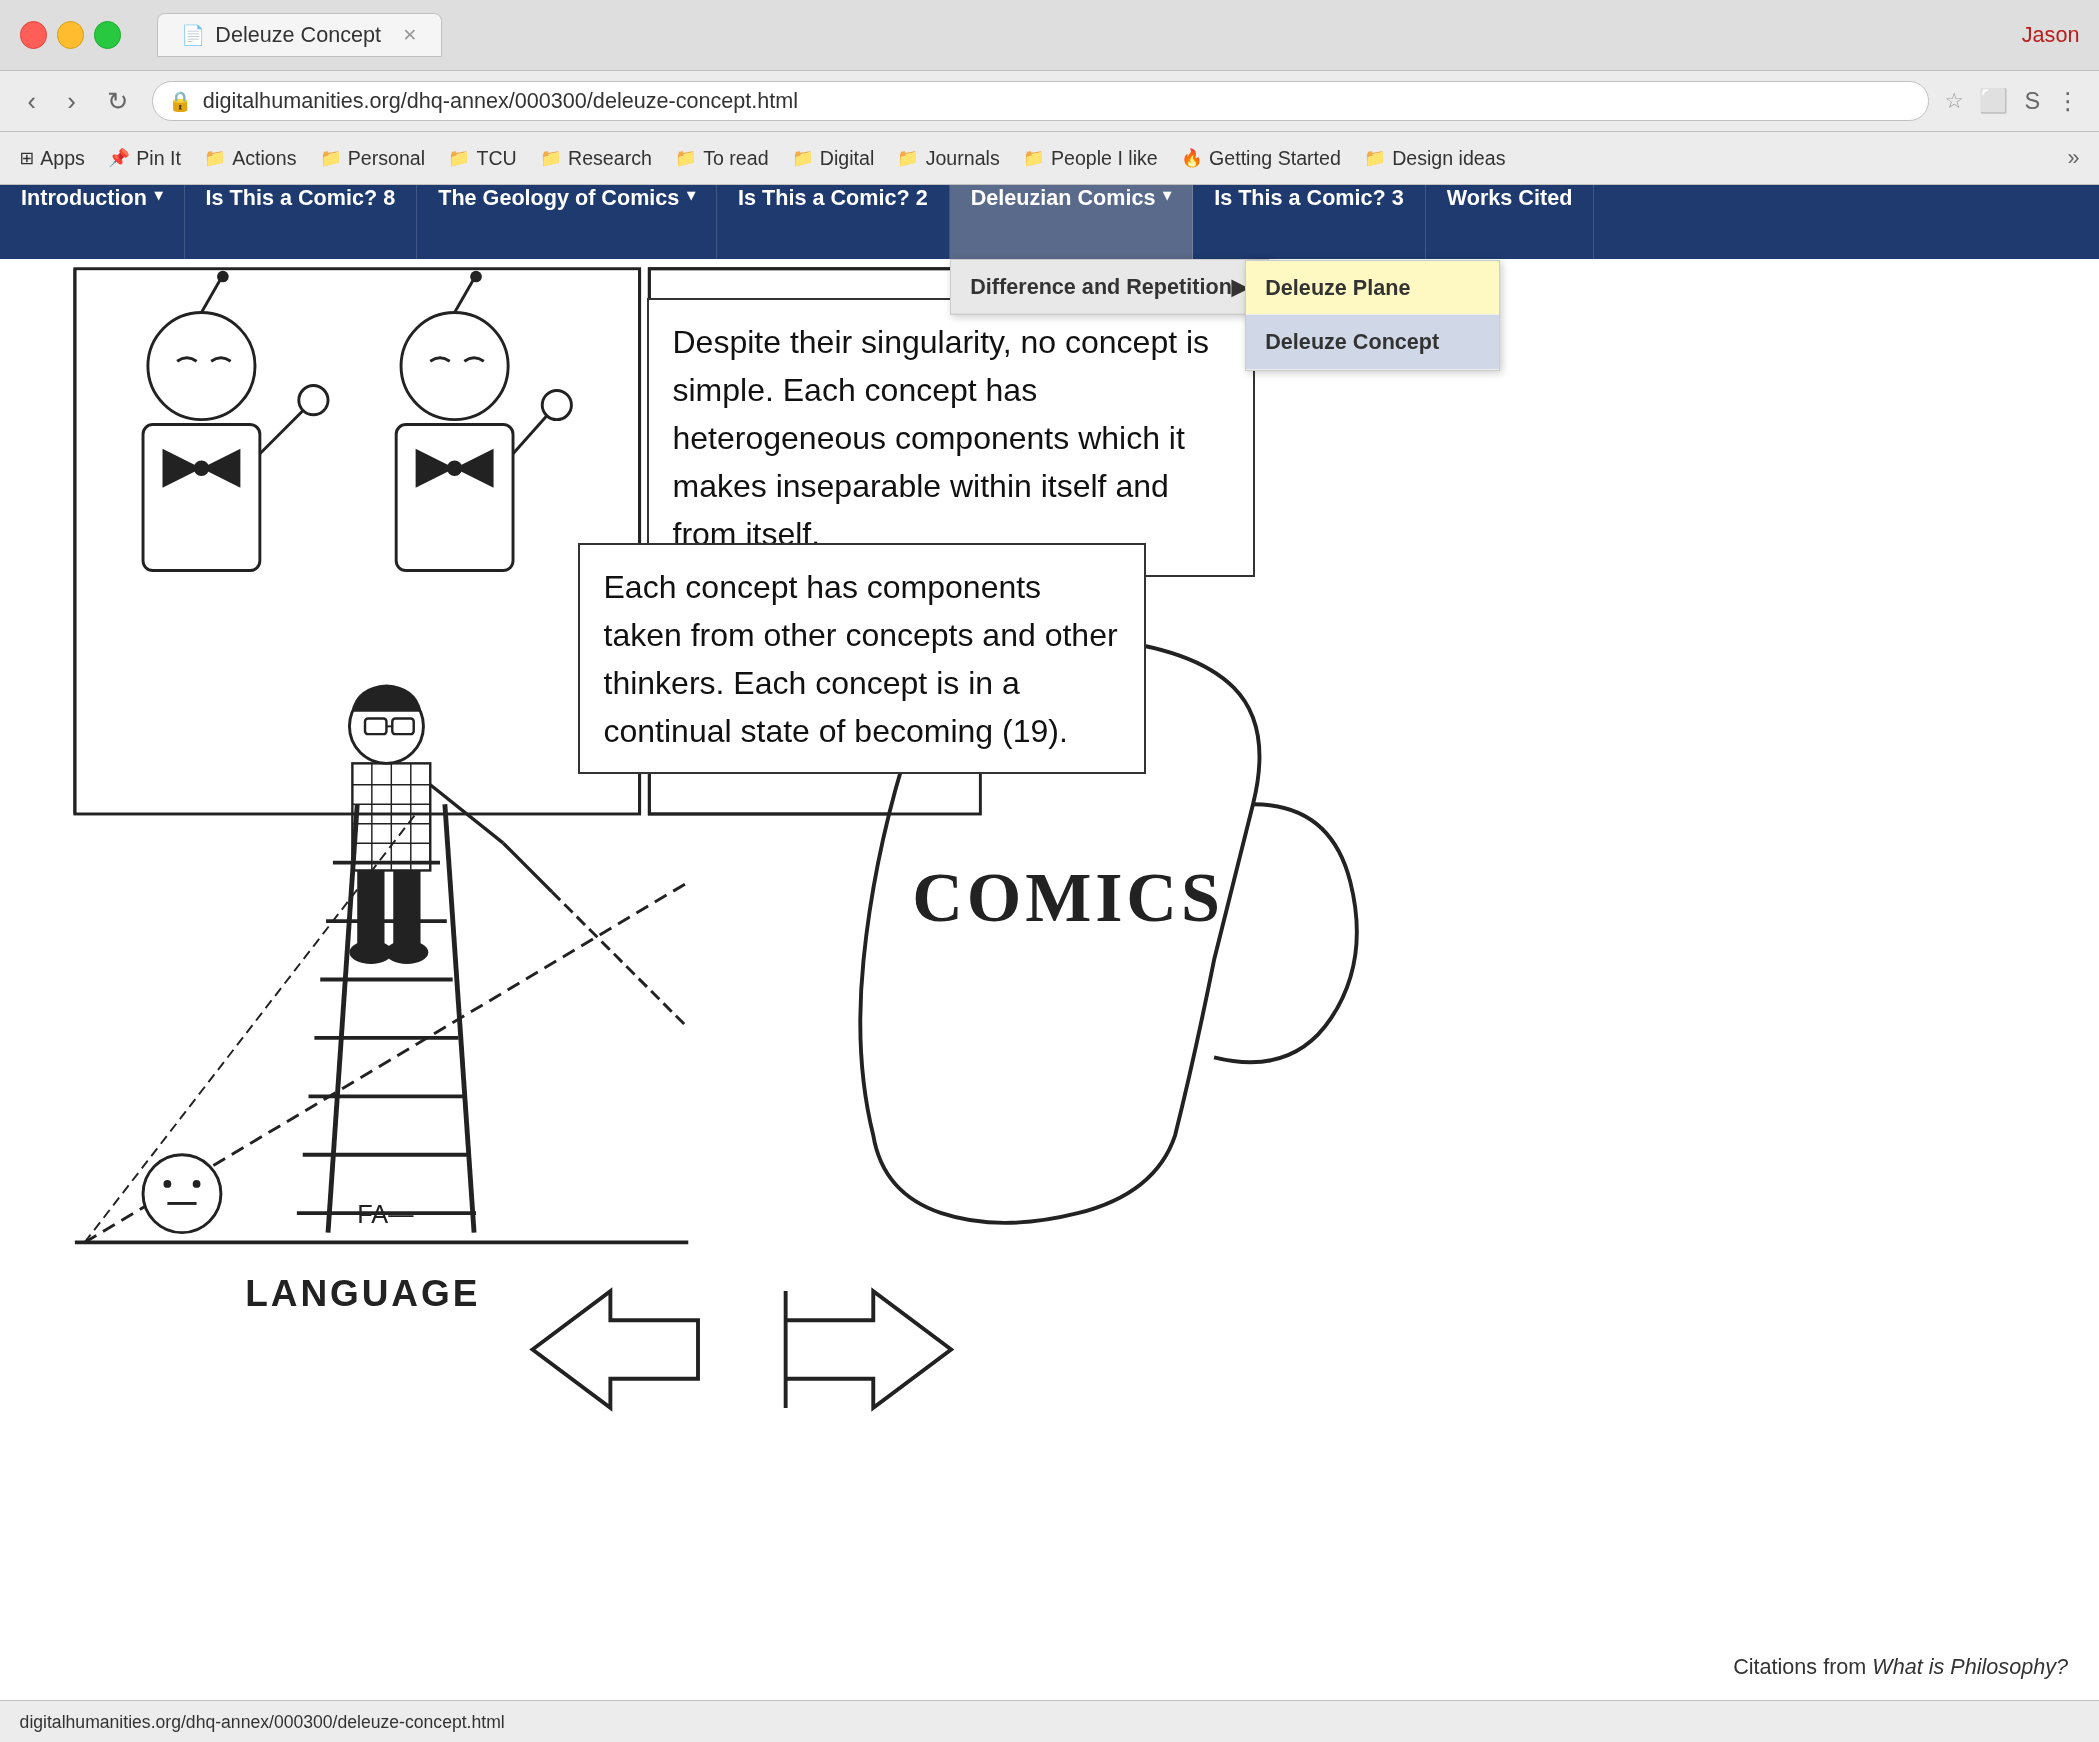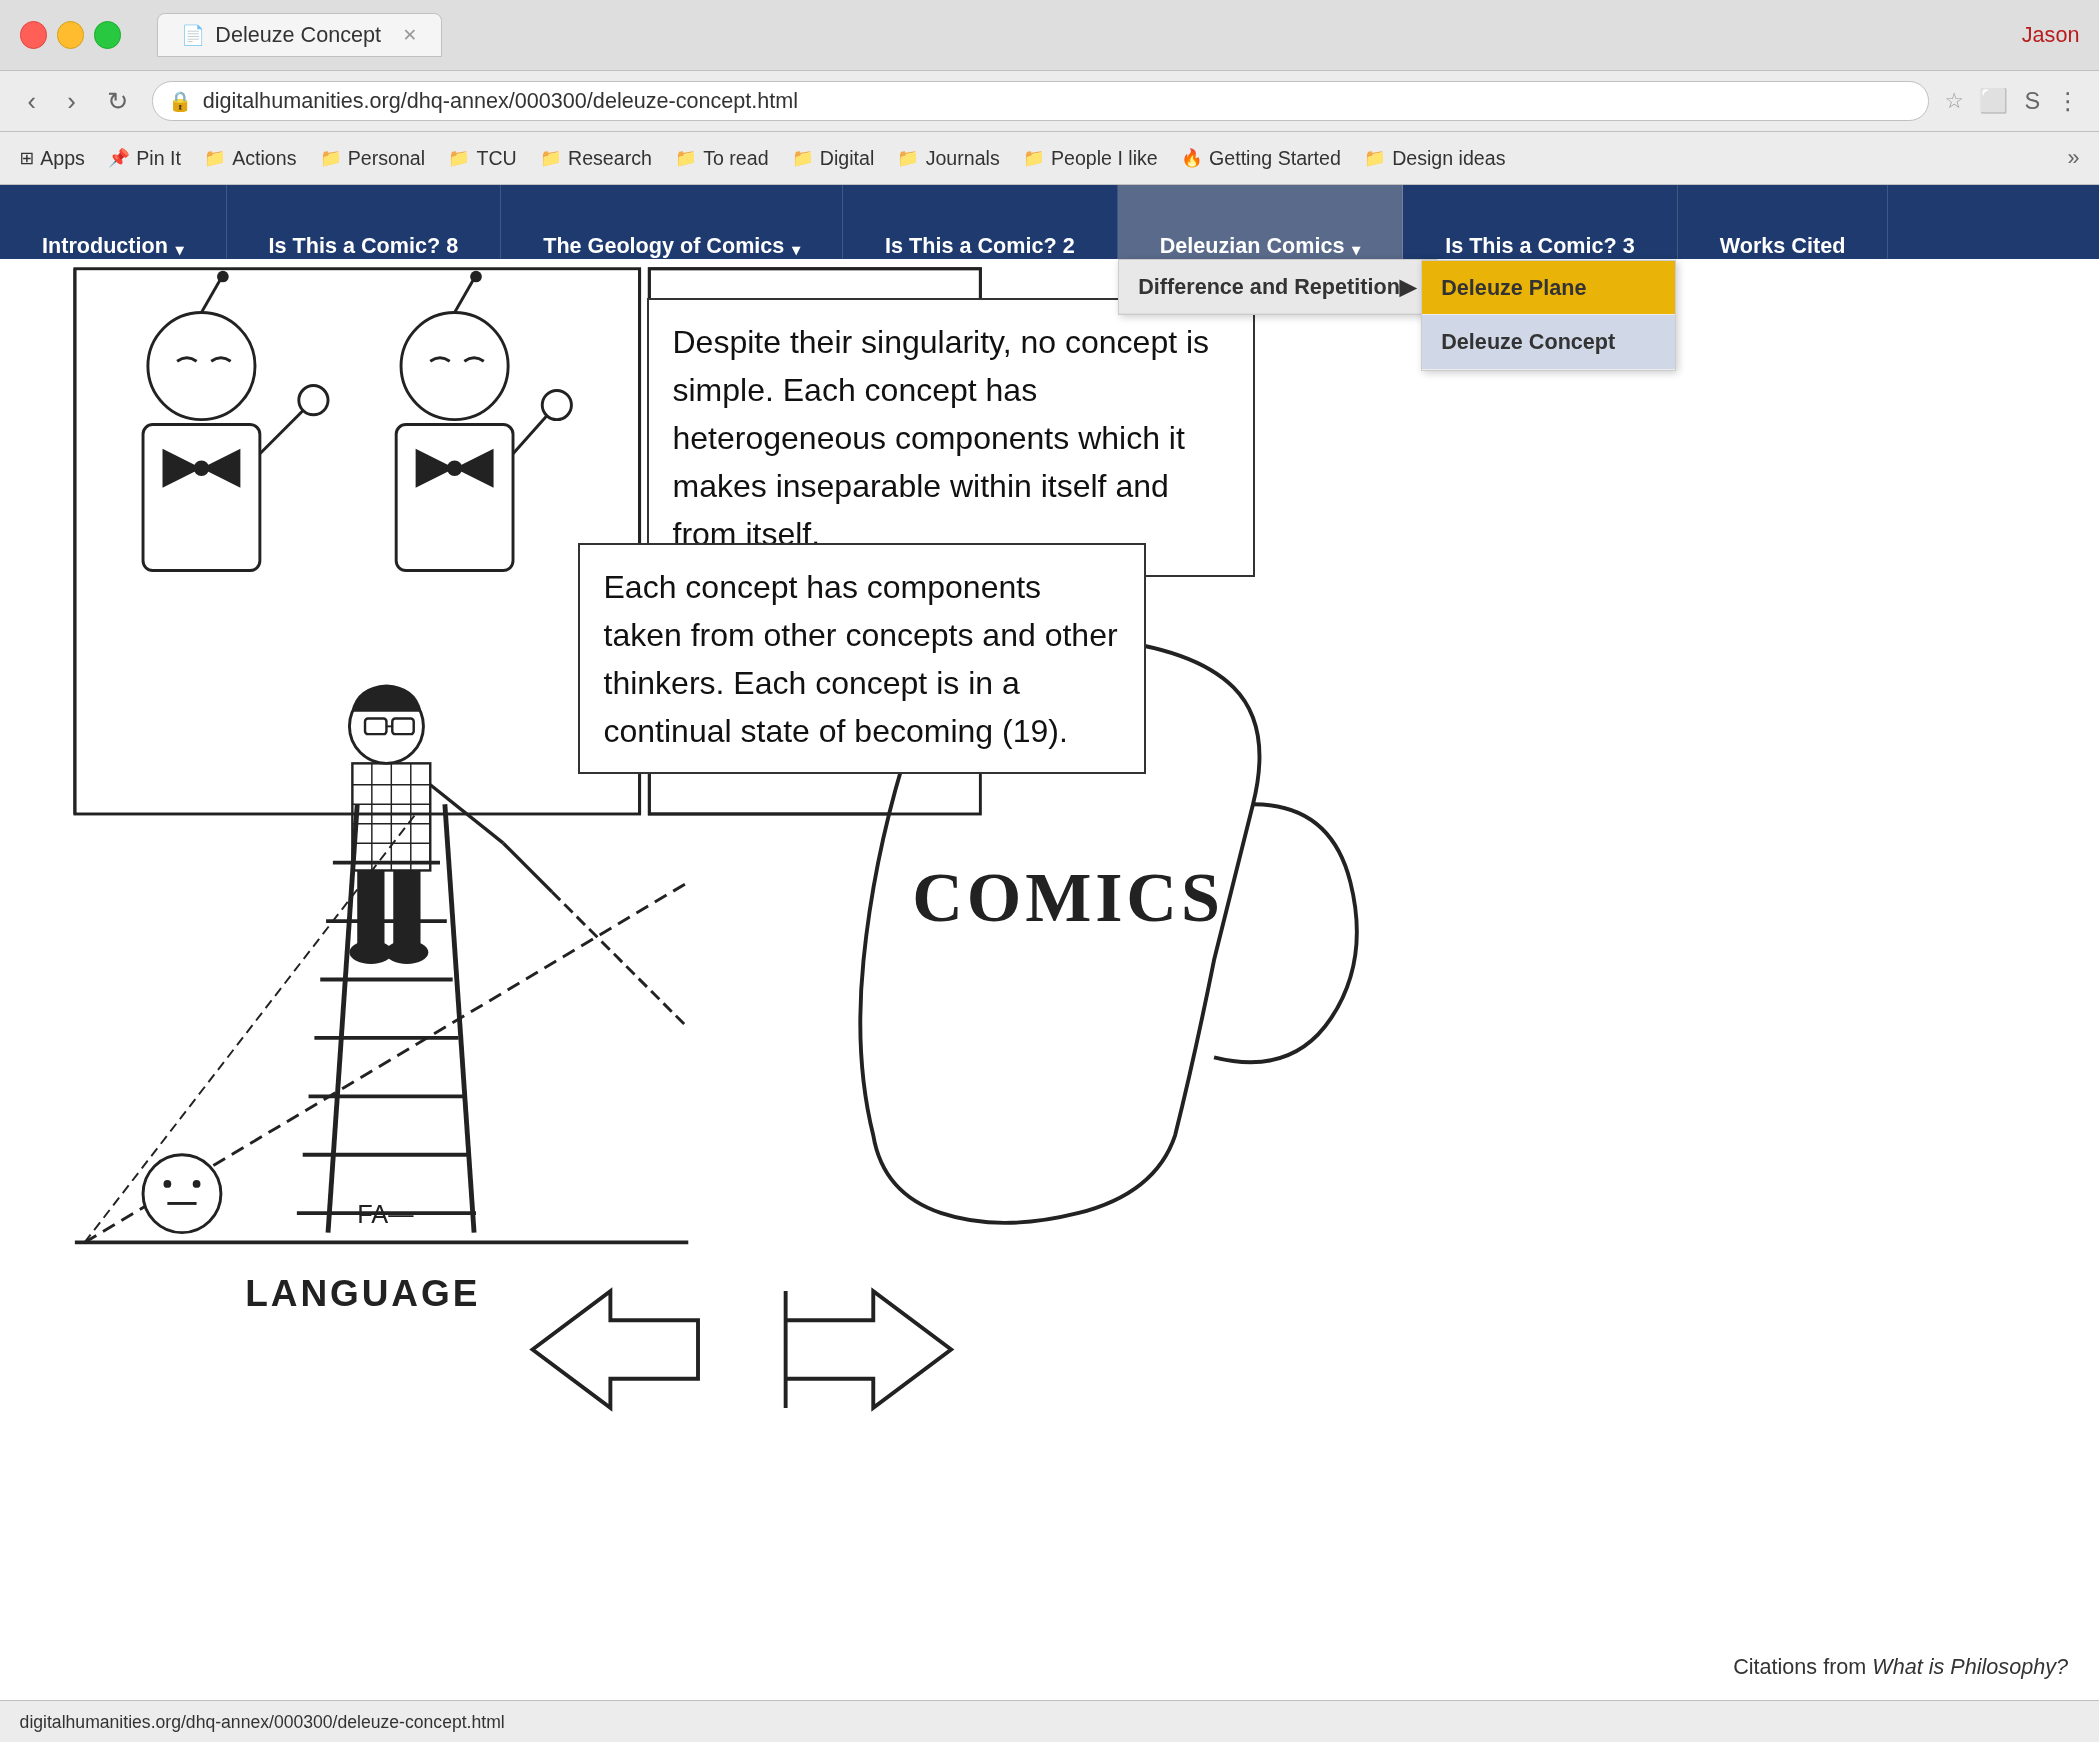--- a/index.html
+++ b/index.html
@@ -33,29 +33,29 @@
     .browser-icon { font-size: 23.5px; color: #666; }
 
     
     .bookmarks-bar { height: 53px; background: #ececec; display: flex; align-items: center; padding: 0 19.6px; gap: 23.5px; border-bottom: 1px solid #c0c0c0; overflow: hidden; }
     .bookmark { display: flex; align-items: center; gap: 5.9px; font-size: 19.6px; color: #333; cursor: pointer; white-space: nowrap; }
     .bookmark-icon { font-size: 17.6px; }
     .bookmark-more { font-size: 21.6px; color: #666; margin-left: auto; }
 
     
     .nav-bar { height: 74px; background: #1e3a6e; display: flex; align-items: stretch; }
-    .nav-item { display: flex; align-items: flex-end; padding: 0 42px; color: white; font-size: 21.6px; font-weight: 600; cursor: pointer; gap: 7.8px; border-right: 1px solid rgba(255,255,255,0.15); white-space: nowrap; }
+    .nav-item { display: flex; align-items: flex-start; padding: 0 21px; color: white; font-size: 21.6px; font-weight: 600; cursor: pointer; gap: 7.8px; border-right: 1px solid rgba(255,255,255,0.15); white-space: nowrap; }
     .nav-dropdown-icon { font-size: 15.7px; }
     .nav-item-deleuzian { background: #5a6a8a; }
 
     
     .dropdown-container { position: relative; }
     .dropdown-menu { position: absolute; top: 74px; left: 0; z-index: 100; background: white; border: 1px solid #ccc; box-shadow: 2px 2px 7.8px rgba(0,0,0,0.2); min-width: 294px; }
     .dropdown-item { display: flex; align-items: center; justify-content: space-between; padding: 13.7px 19.6px; font-size: 21.6px; color: #333; cursor: pointer; background: #e8e8e8; border-bottom: 1px solid #ddd; }
-    .dropdown-submenu { position: absolute; left: 294px; top: 0; background: #eab308; border: 1px solid #ccc; box-shadow: 2px 2px 7.8px rgba(0,0,0,0.2); min-width: 255px; margin-left: 8px; }
+    .dropdown-submenu { position: absolute; left: 294px; top: 0; background: #fef9c3; border: 1px solid #ccc; box-shadow: 2px 2px 7.8px rgba(0,0,0,0.2); min-width: 255px; }
     .dropdown-subitem { padding: 13.7px 19.6px; font-size: 21.6px; color: #333; cursor: pointer; border-bottom: 1px solid #eee; }
     .dropdown-subitem.active { background: #d0d8e8; }
 
     
     .main-content { flex: 1; background: white; position: relative; overflow: hidden; }
 
     
     .text-box { position: absolute; background: white; border: 2.9px solid #333; padding: 17.6px 23.5px; font-size: 32px; line-height: 1.5; color: #111; max-width: 568px; }
 
     

